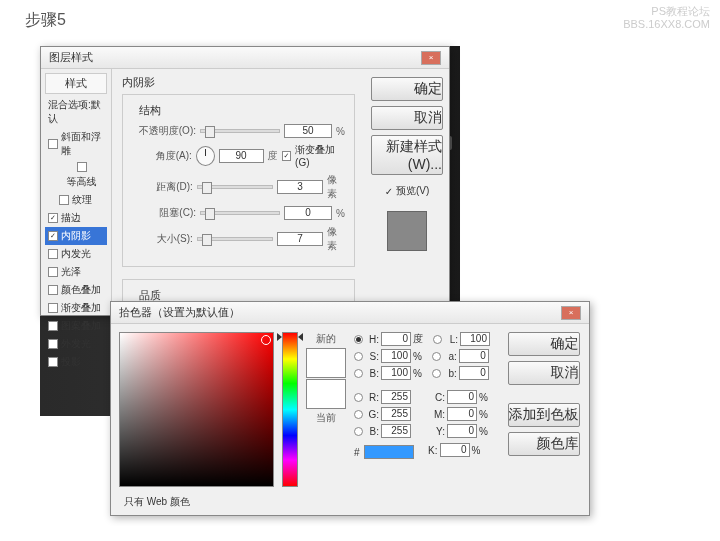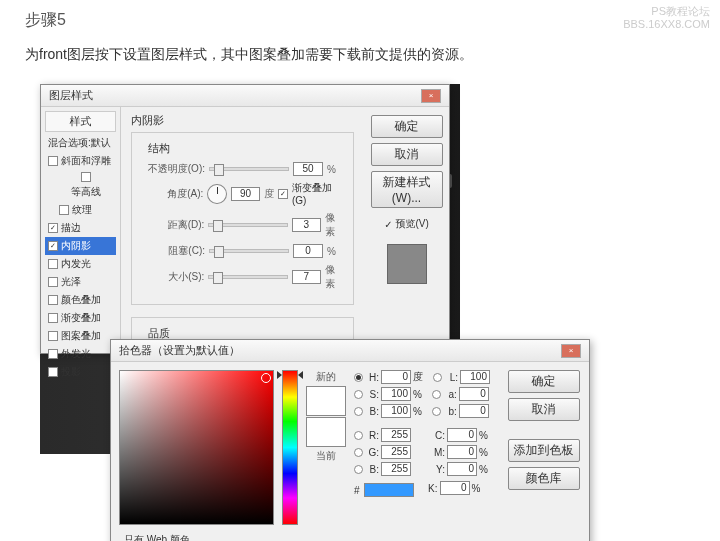--- a/index.html
+++ b/index.html
@@ -28,31 +28,31 @@
 .ls-chk.on{background:#fff;font-size:7px;text-align:center;line-height:8px;color:#333}
 
 .ls-main{flex:1;padding:6px 10px}
 .fieldset{border:1px solid #ccc;padding:8px;margin-bottom:12px}
 .fieldset-title{font-size:11px;margin:-14px 0 6px 4px;background:#f0f0f0;display:inline-block;padding:0 4px}
 .frow{display:flex;align-items:center;margin-bottom:5px;font-size:10px;gap:4px}
 .frow .lbl{width:65px;text-align:right;color:#555}
 .frow .sel{width:70px;height:16px;border:1px solid #888;background:#fff;padding:0 3px;font-size:10px}
 .frow .slider{width:80px;height:4px;background:#ddd;border:1px solid #bbb;position:relative}
 .frow .slider::after{content:"";position:absolute;width:8px;height:10px;background:#eee;border:1px solid #888;top:-4px;left:5%}
-.frow .num{width:30px;height:14px;border:1px solid #888;background:#fff;text-align:center;font-size:10px}
+.frow .num{width:48px;height:14px;border:1px solid #888;background:#fff;text-align:center;font-size:10px}
 .frow .unit{color:#666}
 .frow .dial{width:20px;height:20px;border:1px solid #888;border-radius:50%;background:#fafafa;position:relative}
 .frow .dial::after{content:"";position:absolute;width:1px;height:7px;background:#333;left:50%;top:2px}
 .frow .chk2{width:10px;height:10px;border:1px solid #888;background:#fff;font-size:7px;text-align:center;line-height:8px}
 .frow .contour{width:30px;height:20px;border:1px solid #888;background:linear-gradient(135deg,#fff 48%,#333 52%)}
 .btn-row{display:flex;gap:8px;justify-content:center;margin-top:6px}
 .sbtn{padding:2px 8px;border:1px solid #888;background:linear-gradient(#fafafa,#e0e0e0);font-size:10px;border-radius:2px}
 
 .ls-right{width:85px;padding:8px 6px;display:flex;flex-direction:column;gap:5px;align-items:center}
-.rbtn{width:72px;padding:2px 0;border:1px solid #888;background:linear-gradient(#fafafa,#e0e0e0);font-size:12px;border-radius:2px;text-align:center}
+.rbtn{width:72px;padding:2px 0;border:1px solid #888;background:linear-gradient(#fafafa,#e0e0e0);font-size:14px;border-radius:2px;text-align:right}
 .preview-chk{font-size:10px;display:flex;align-items:center;gap:3px;margin-top:4px}
 .preview-box{width:40px;height:40px;background:#888;border:1px solid #666;margin-top:8px}
 
 .cp-dlg{left:70px;top:255px;width:480px;height:215px}
 .cp-body{display:flex;padding:8px;gap:8px;height:190px}
 .cp-main{width:155px;height:155px;border:1px solid #888;background:linear-gradient(to bottom,rgba(0,0,0,0) 0%,#000 100%),linear-gradient(to right,#fff 0%,#ff0000 100%);position:relative}
 .cp-main .picker-circle{position:absolute;width:10px;height:10px;border:1px solid #fff;border-radius:50%;right:2px;top:2px}
 .cp-hue{width:16px;height:155px;border:1px solid #888;background:linear-gradient(to bottom,#ff0000 0%,#ffff00 17%,#00ff00 33%,#00ffff 50%,#0000ff 67%,#ff00ff 83%,#ff0000 100%);position:relative}
 .cp-hue::before,.cp-hue::after{content:"";position:absolute;width:0;height:0;border-top:4px solid transparent;border-bottom:4px solid transparent;top:0}
 .cp-hue::before{left:-6px;border-left:5px solid #333}
@@ -78,21 +78,20 @@
 </head>
 <body>
 
 <div class="watermark">
   <div>PS教程论坛</div>
   <div>BBS.16XX8.COM</div>
 </div>
 
 <div class="page">
   <div class="step-title">步骤5</div>
-  <div class="step-desc">为front图层按下设置图层样式，其中图案叠加需要下载前文提供的资源。</div>
 
   <div class="canvas">
     <div class="dark-bg">
         <div class="ind"></div>
       </div>
 
     <div class="dlg ls-dlg">
       <div class="dlg-title">
         <span>图层样式</span>
         <div class="wbtns">

